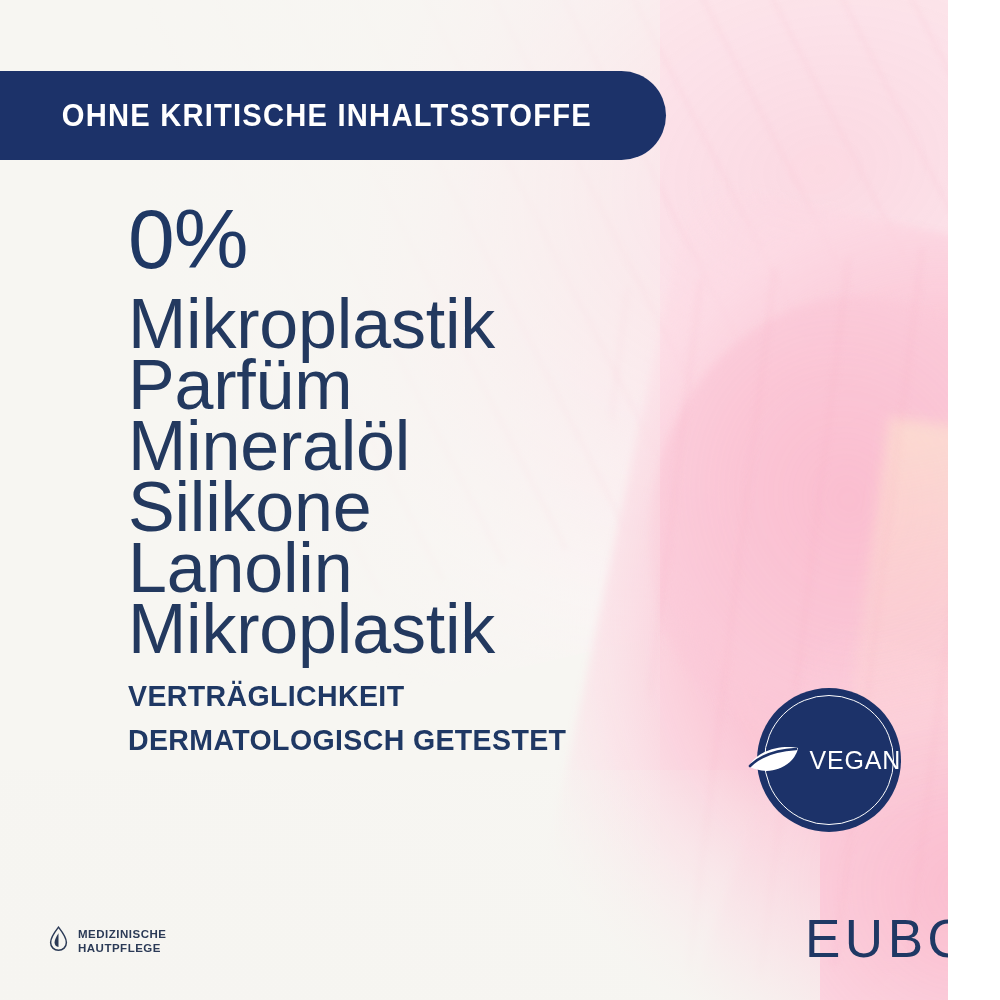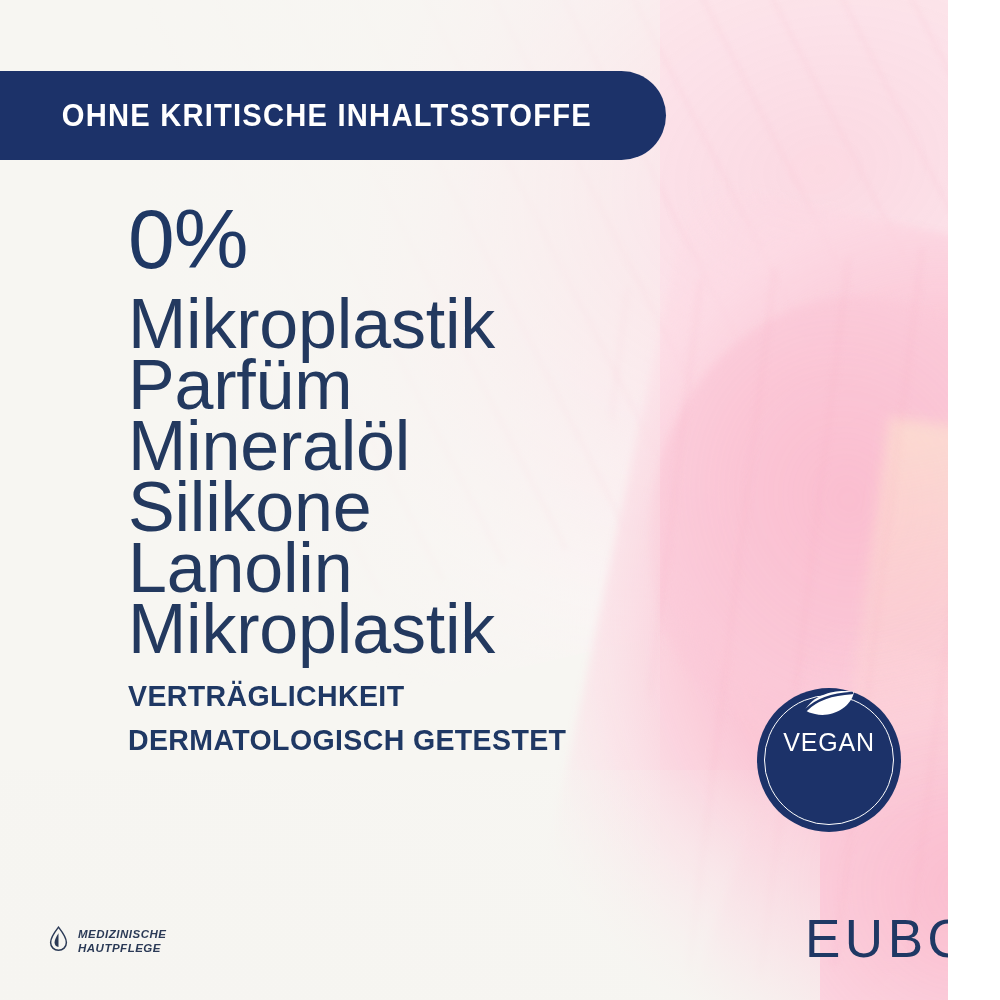--- a/index.html
+++ b/index.html
@@ -228,23 +228,23 @@
   
   .vegan-badge {
     position: absolute;
     top: 688px;
     left: 757px;
     width: 144px;
     height: 144px;
     border-radius: 50%;
     background: #1c3269;
     display: flex;
-    flex-direction: column;
+    flex-direction: row;
     align-items: center;
-    justify-content: flex-start;
+    justify-content: flex-end;
     gap: 8px;
   }
   .vegan-ring {
     position: absolute;
     top: 7px;
     left: 7px;
     right: 7px;
     bottom: 7px;
     border: 1.6px solid #ffffff;
     border-radius: 50%;
@@ -264,21 +264,20 @@
   }
 
   
   .med-logo {
     position: absolute;
     top: 925px;
     left: 48px;
     display: flex;
     align-items: center;
     gap: 9px;
-    font-style: italic;
   }
   .med-text {
     color: #2b3a56;
     font-size: 11.5px;
     font-weight: bold;
     line-height: 14px;
     letter-spacing: 0.5px;
   }
   .eubos-logo {
     position: absolute;

